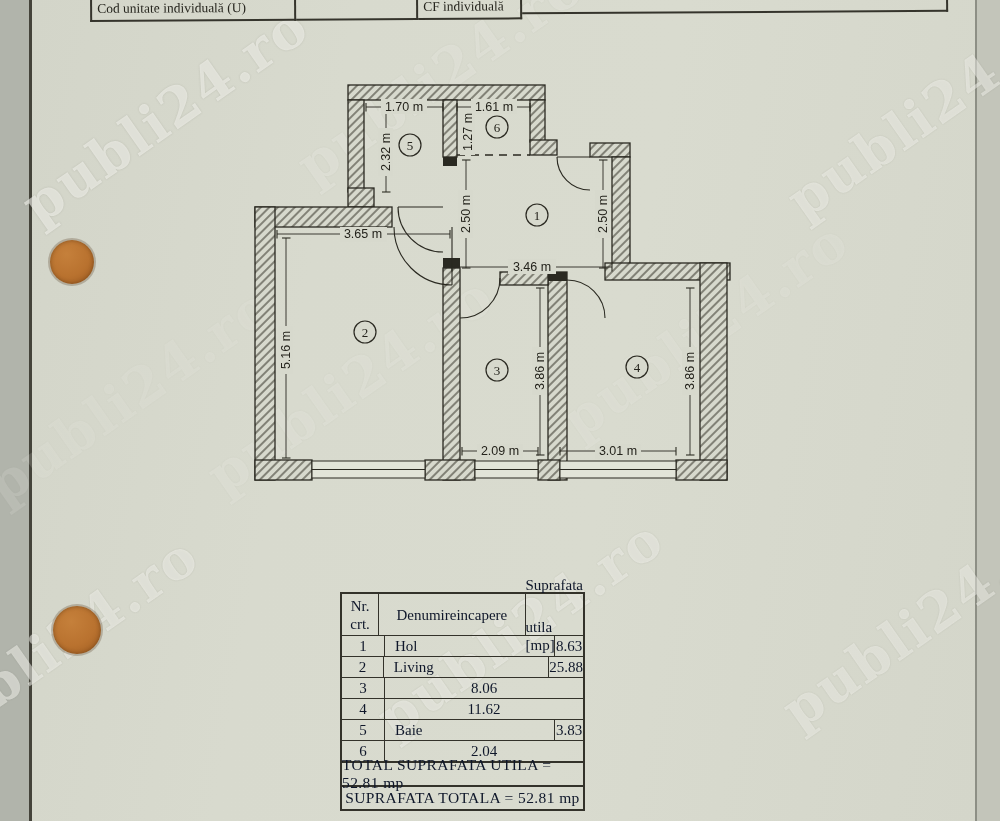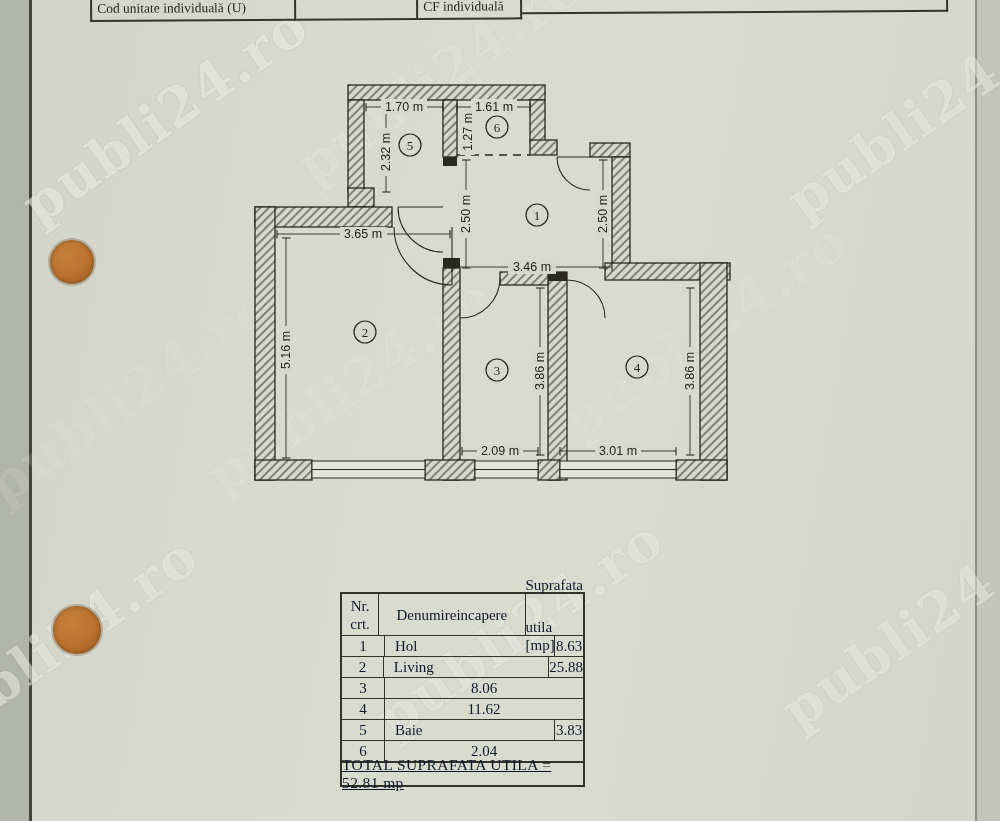--- a/index.html
+++ b/index.html
@@ -44,21 +44,21 @@
     border:2px solid #33322a;color:#0f172a;font-size:15px;box-sizing:border-box;}
   .rt-row{display:flex;border-top:1.5px solid #33322a;box-sizing:border-box;}
   .rt-row:first-child{border-top:none;}
   .rt-c{box-sizing:border-box;display:flex;align-items:center;justify-content:center;}
   .rt-nr{width:43px;border-right:1.5px solid #33322a;}
   .rt-name{width:170px;border-right:1.5px solid #33322a;justify-content:flex-start;padding-left:10px;}
   .rt-area{flex:1;gap:24px;}
   .rt-head .rt-c{flex-direction:column;justify-content:center;line-height:18px;height:41px;}
   .rt-body{height:21px;}
   .rt-total{height:22px;display:flex;align-items:center;justify-content:center;
-    border-top:2px solid #33322a;letter-spacing:0.4px;font-size:15.5px;text-decoration:underline;}
+    border-top:2px solid #33322a;letter-spacing:0.4px;font-size:15.5px;}
 </style>
 </head>
 <body>
 
 <div class="paper"></div>
 <div class="edge-dark-left"></div>
 <div class="edge-line-right"></div>
 <div class="edge-strip-right"></div>
 
 <div class="wm" style="left:165px;top:115px;opacity:1;">publi24.ro</div>
@@ -243,13 +243,14 @@
     <div class="rt-c rt-nr">5</div>
     <div class="rt-c rt-name">Baie</div>
     <div class="rt-c rt-area">3.83</div>
   </div>
   <div class="rt-row rt-body">
     <div class="rt-c rt-nr">6</div>
     <div class="rt-c rt-area">2.04</div>
   </div>
 
   <div class="rt-total">TOTAL SUPRAFATA UTILA = 52.81 mp</div>
+  <div class="rt-total">SUPRAFATA TOTALA = 52.81 mp</div>
 </div>
 
 </body></html>

